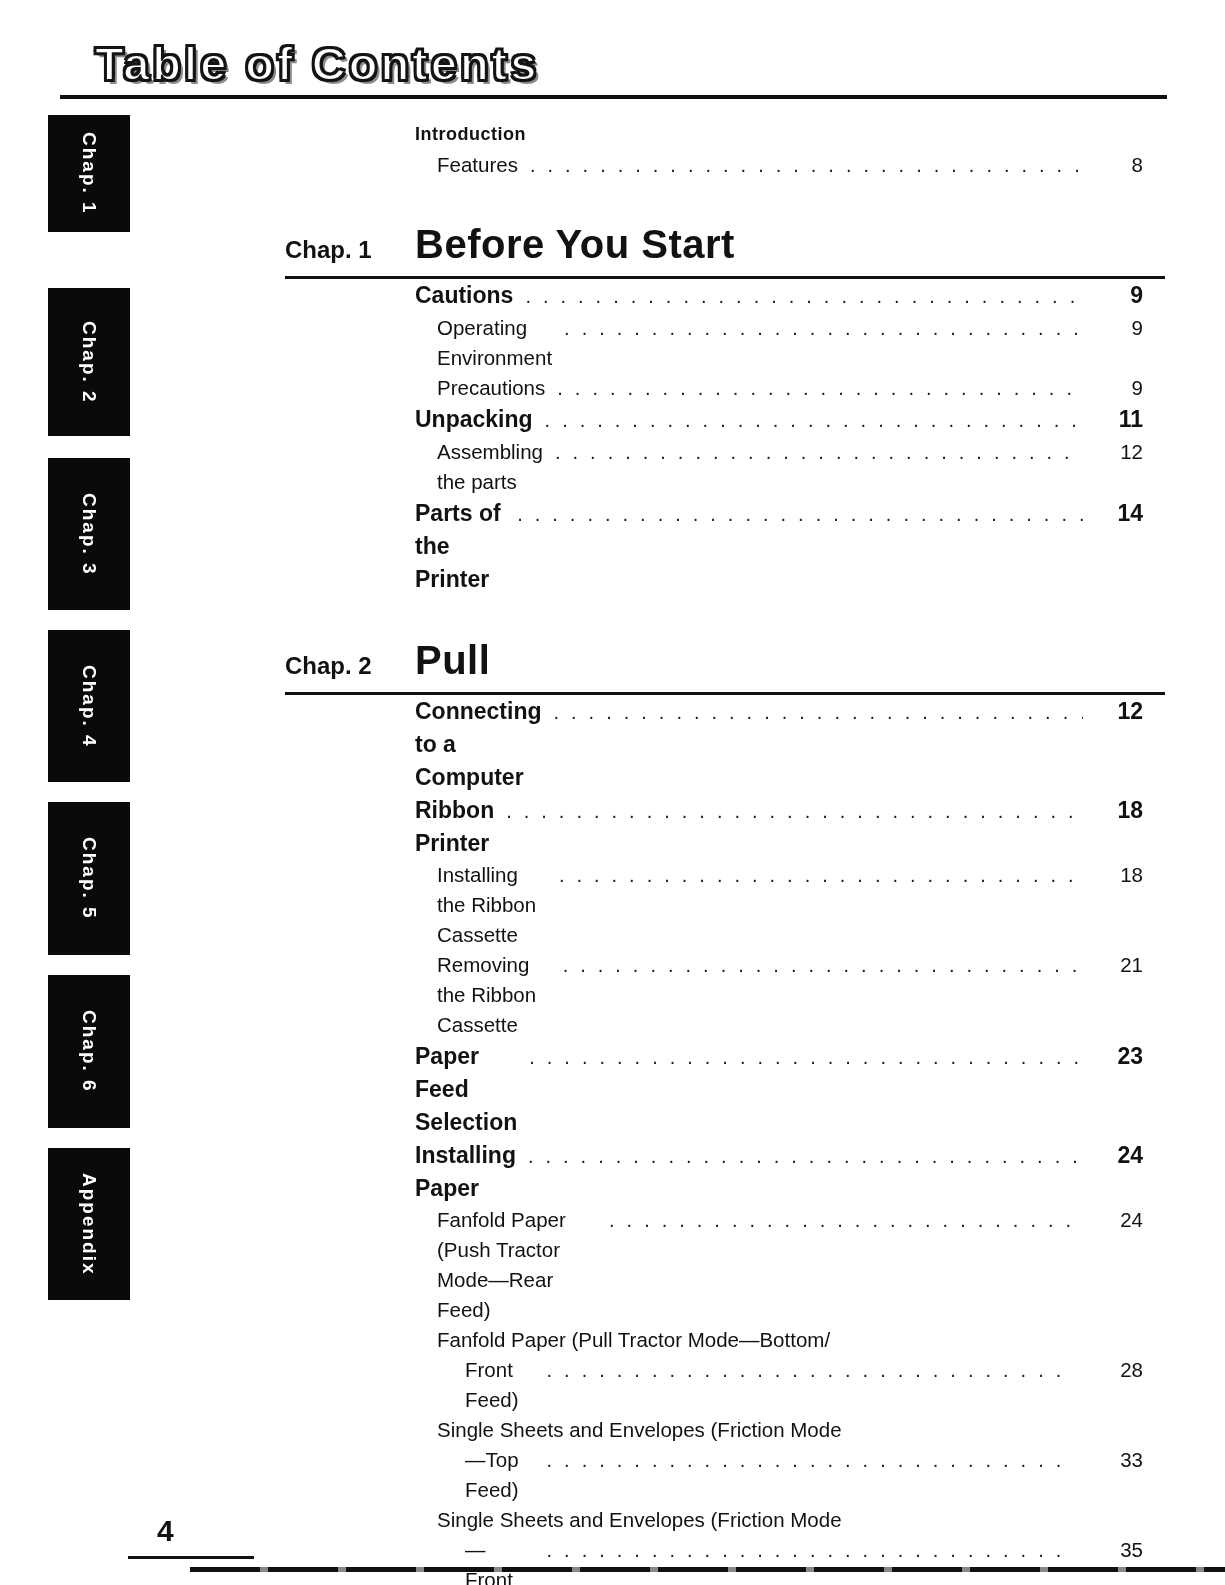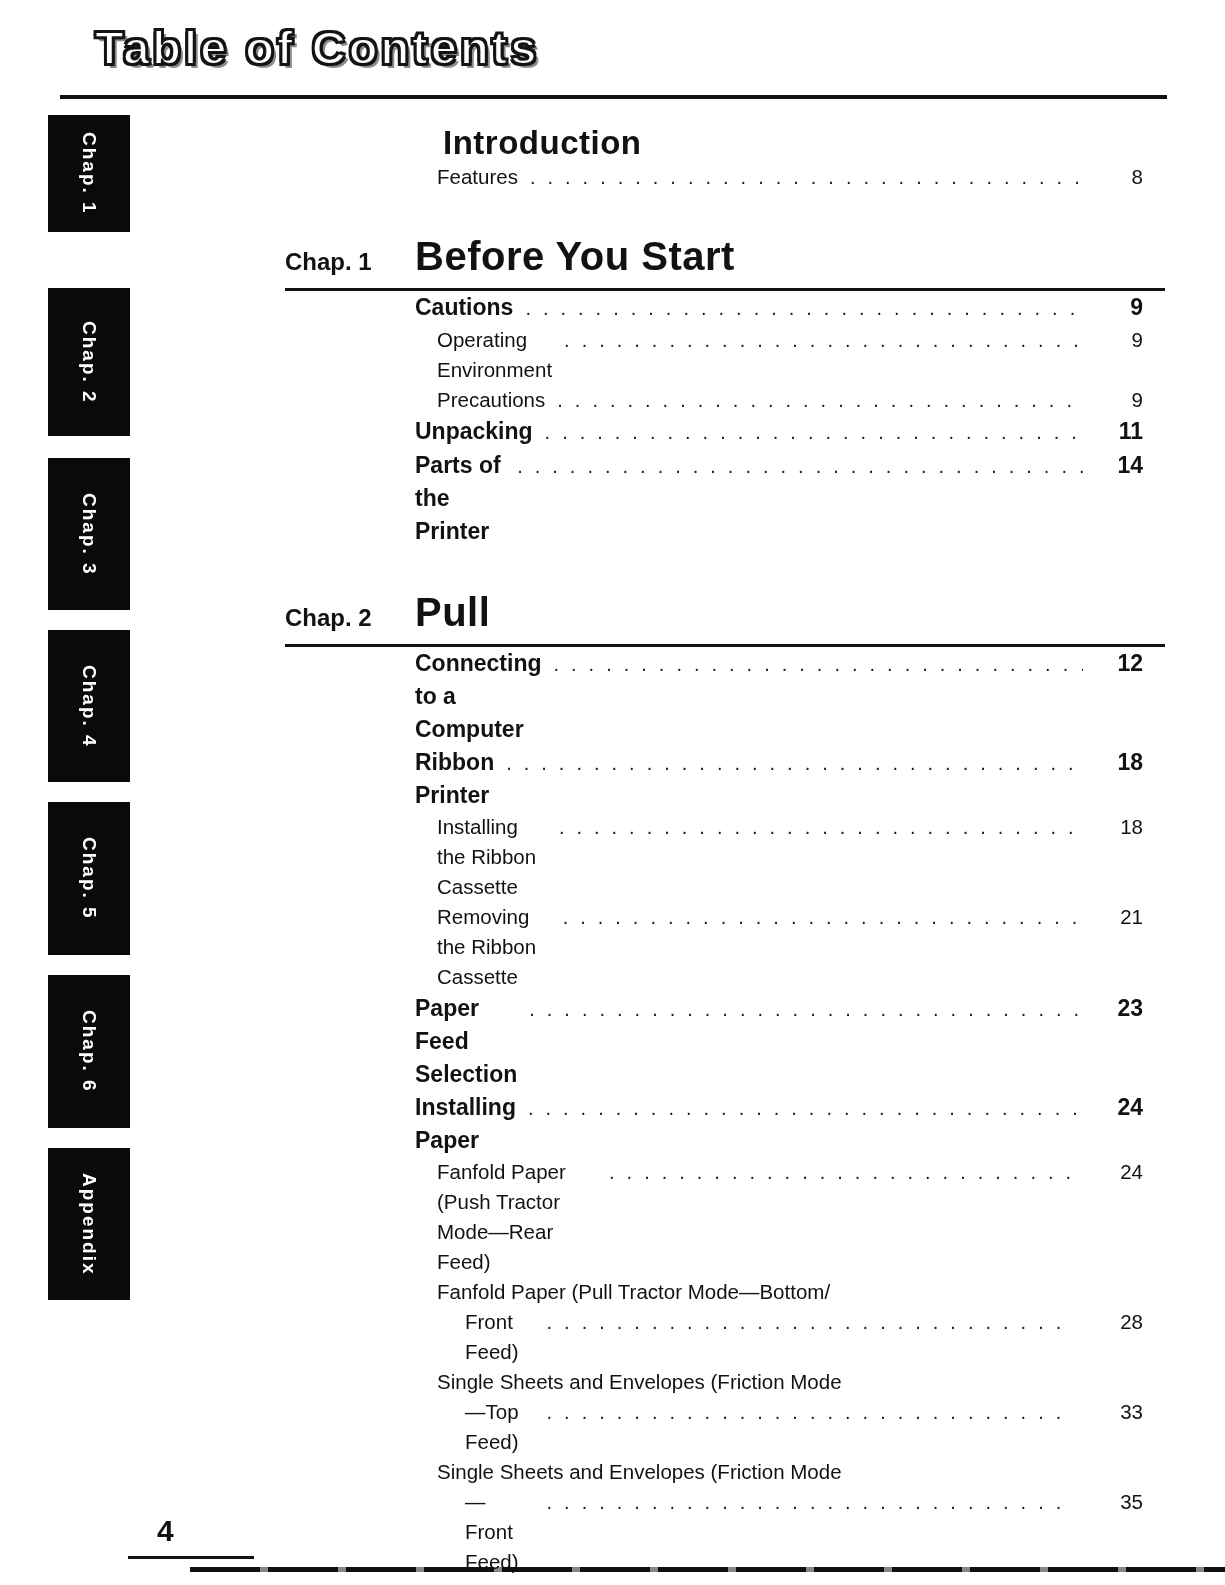--- a/index.html
+++ b/index.html
@@ -8,21 +8,21 @@
     position: relative;
     background: #ffffff;
     font-family: "Liberation Sans", sans-serif;
     color: #121212;
     overflow: hidden;
   }
 
   
   .doc-title {
     position: absolute;
-    left: 95px; top: 20px;
+    left: 95px; top: 36px;
     font-size: 47px;
     font-weight: bold;
     letter-spacing: 3px;
     color: #ffffff;
     -webkit-text-stroke: 2px #141414;
     text-shadow:
       -2px -2px 0 #141414, 2px -2px 0 #141414,
       -2px  2px 0 #141414, 2px  2px 0 #141414,
       4px 4px 0 #8d8d8d;
   }
@@ -78,23 +78,23 @@
     flex: none;
     width: 130px;
     font-size: 24px;
     font-weight: bold;
   }
   .chap-title {
     font-size: 40px;
     font-weight: bold;
     letter-spacing: 0.5px;
   }
-  .section.intro .chap-title { font-size: 33px; margin-left: 28px; }
+  .section.intro .chap-title { font-size: 18px; }
   .section-entries { }
-  .section.intro .section-entries { }
+  .section.intro .section-entries { margin-top: 5px; }
 
   .entry { padding-right: 22px; }
   .entry .entry-line { display: flex; align-items: baseline; }
   .entry.bold {
     font-size: 23px;
     font-weight: bold;
     line-height: 33px;
     padding-left: 130px;
   }
   .entry.sub {
@@ -227,20 +227,29 @@
   </div>
         <div class="entry bold">
 
     <span class="entry-line">
       <span class="entry-label">Unpacking</span>
 
       <span class="dots"></span>
       <span class="pagenum">11</span>
     </span>
   </div>
+        <div class="entry sub">
+
+    <span class="entry-line">
+      <span class="entry-label">Assembling the parts</span>
+
+      <span class="dots"></span>
+      <span class="pagenum">12</span>
+    </span>
+  </div>
         <div class="entry bold">
 
     <span class="entry-line">
       <span class="entry-label">Parts of the Printer</span>
 
       <span class="dots"></span>
       <span class="pagenum">14</span>
     </span>
   </div>
       </div>

